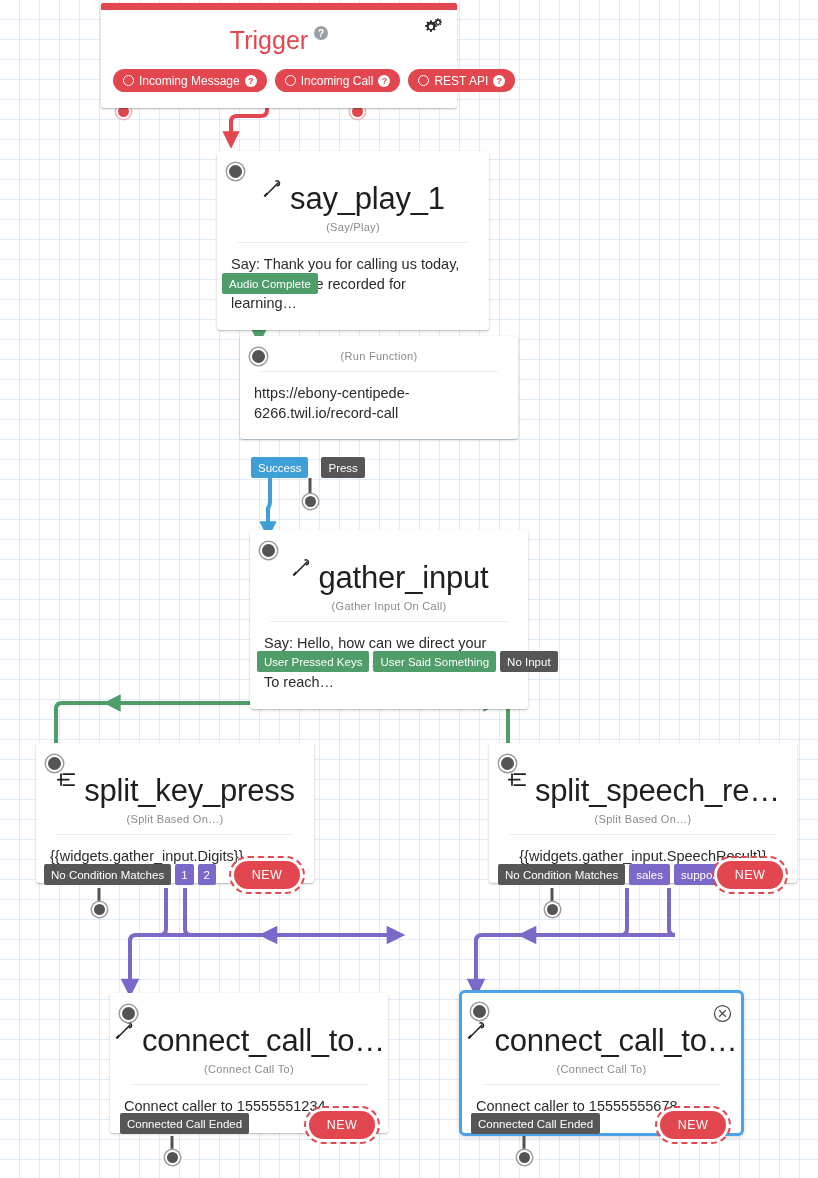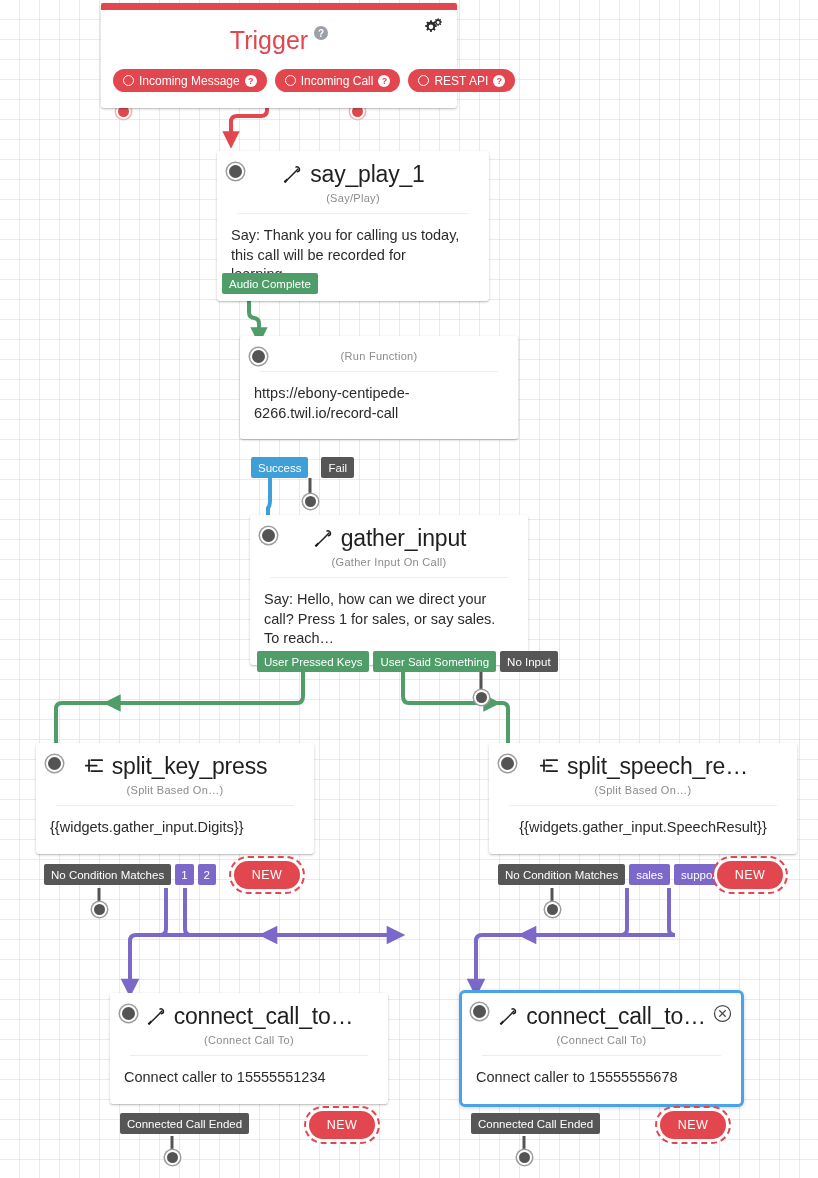--- a/index.html
+++ b/index.html
@@ -38,22 +38,22 @@
     height: 7px; background: #e2474f;
     border-radius: 2px 2px 0 0;
     margin: 0;
   }
   .card-head { position: relative; padding: 10px 8px 2px 8px; }
   .title-row {
     display: flex; align-items: center; justify-content: center;
     gap: 7px; padding: 0 26px;
   }
   .wtitle {
-    font-size: 23px; color: #1f1f1f; font-weight: 400;
-    letter-spacing: -0.2px; white-space: nowrap;
+    font-size: 31px; color: #1f1f1f; font-weight: 400;
+    letter-spacing: -0.2px; white-space: nowrap; margin-top: 20px;
   }
   .wtype {
     text-align: center; font-size: 11px; color: #8b8b8b;
     margin-top: 4px; letter-spacing: 0.3px;
   }
   .divider { height: 1px; background: #eceef0; margin: 9px 12px 0 12px; }
   .wbody {
     padding: 10px 14px 16px 14px;
     font-size: 14.5px; color: #2b2b2b; line-height: 1.35;
   }
@@ -267,24 +267,24 @@
   <div class="card" style="left:240px; top:336px; width:278px;">
     <div class="in-dot"></div>
     <div class="card-head">
       <div class="wtype">(Run Function)</div>
       <div class="divider"></div>
     </div>
     <div class="wbody">https://ebony-centipede-6266.twil.io/record-call</div>
   </div>
   <div class="tabs" style="left:251px; top:457px; gap:13px;border-radius:6px;">
     <div class="tab blue">Success</div>
-    <div class="tab grey">Fail</div>
-  </div>
-
-  <div class="card" style="left:250px; top:515px; width:278px;">
+    <div class="tab grey">Press</div>
+  </div>
+
+  <div class="card" style="left:250px; top:530px; width:278px;">
     <div class="in-dot"></div>
     <div class="card-head">
       <div class="title-row">
         <span>
           <svg class="icon" width="22" height="22" viewBox="0 0 24 24" fill="none" stroke="#1f1f1f" stroke-width="1.6" stroke-linecap="round">
             <path d="M4.5 19.5 C8 16 14 10.5 18.5 5.5"></path>
             <path d="M16.2 3.3 c1.7-0.9 3.6 0.4 3.9 2 0.3 1.6-0.8 2.9-2.2 3.2"></path>
             <path d="M6.6 17.2 l-2 2.4 -0.6-0.6 2.3-2.1z"></path>
           </svg>
         </span>

